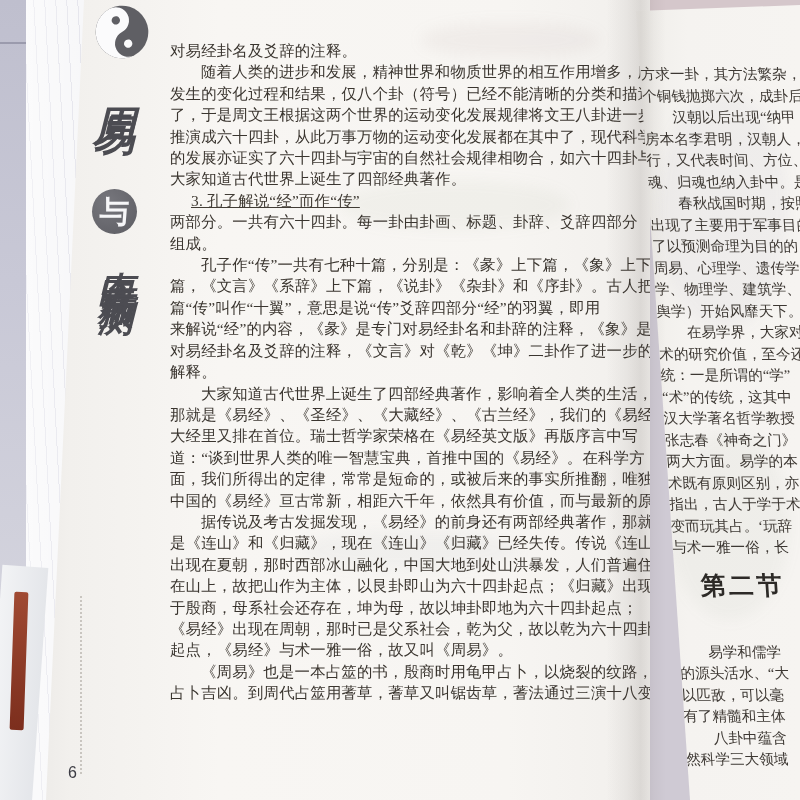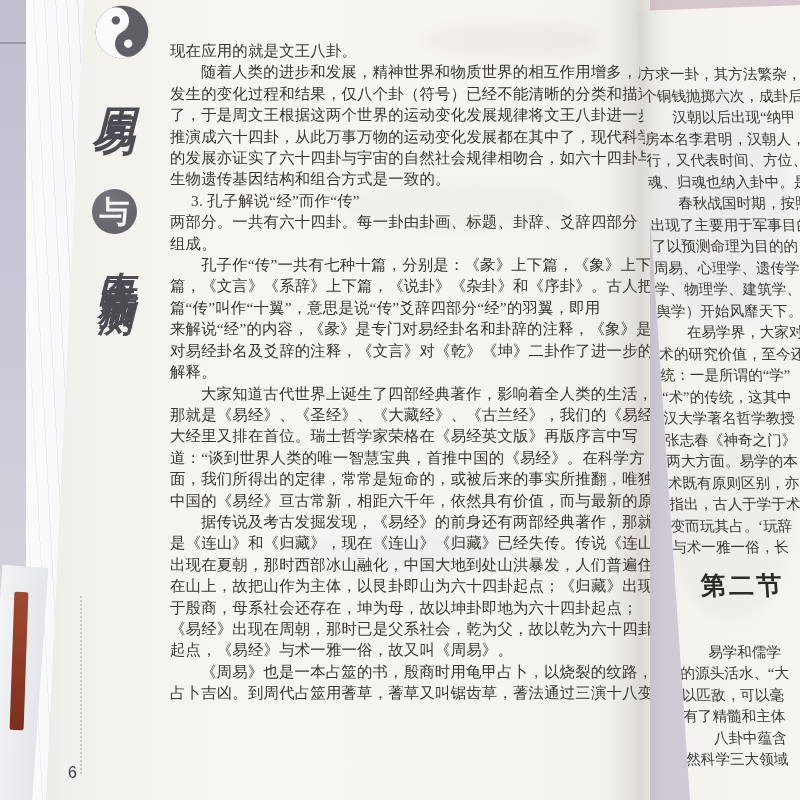--- a/index.html
+++ b/index.html
@@ -40,21 +40,21 @@
     background:radial-gradient(circle at 35% 30%,#77777d,#5c5c62);color:#f6f6f8;
     font:bold 30px/45px "Liberation Serif",serif;text-align:center;}
   .spine-lower{position:absolute;left:96px;top:243px;writing-mode:vertical-rl;
     font:italic bold 35px/1.05 "Liberation Serif",serif;color:#4c4c52;letter-spacing:6px;}
 
   
   .tline{white-space:nowrap;}
   .lp-text{position:absolute;left:170px;top:40px;width:472px;
     font-size:15.4px;line-height:21.4px;color:#3a352f;letter-spacing:.2px;}
   .lp-text .indent{padding-left:31px;}
-  .lp-text .heading{padding-left:21px;color:#413c35;}
+  .lp-text .heading{padding-left:21px;color:#413c35;text-decoration:underline;}
   .rp-text{position:absolute;left:42px;top:64px;width:330px;
     font-size:14.6px;line-height:21.5px;color:#3d3833;
     transform:skewX(3.8deg);transform-origin:0 0;}
   .rp-text .indent{padding-left:29px;}
   .rp-heading{font-family:"Liberation Sans",sans-serif;font-weight:bold;font-size:25px;
     line-height:34px;letter-spacing:3px;color:#2d2a27;margin:9px 0 40px 26px;white-space:nowrap;}
   .page-num{position:absolute;left:68px;top:764px;
     font:16px "Liberation Sans",sans-serif;color:#3c3c44;}
   .crease{position:absolute;left:80px;top:596px;height:178px;width:0;
     border-left:2px dotted #bbb7b1;opacity:.75;}
@@ -83,27 +83,27 @@
       <path d="M50 3 a47 47 0 0 0 0 94 a23.5 23.5 0 0 1 0 -47 a23.5 23.5 0 0 0 0 -47 z" fill="#fbfbfc"></path>
       <circle cx="50" cy="26.5" r="7.5" fill="#5f5f64"></circle>
       <circle cx="50" cy="73.5" r="7.5" fill="#fbfbfc"></circle>
     </svg>
 
     <div class="spine-upper">周易</div>
     <div class="spine-conn">与</div>
     <div class="spine-lower">中医疾病预测</div>
 
     <div class="lp-text">
-        <div class="tline">现在应用的就是文王八卦。</div>
+        <div class="tline">对易经卦名及爻辞的注释。</div>
         <div class="tline indent">随着人类的进步和发展，精神世界和物质世界的相互作用增多，所</div>
         <div class="tline">发生的变化过程和结果，仅八个卦（符号）已经不能清晰的分类和描述</div>
         <div class="tline">了，于是周文王根据这两个世界的运动变化发展规律将文王八卦进一步</div>
         <div class="tline">推演成六十四卦，从此万事万物的运动变化发展都在其中了，现代科学</div>
         <div class="tline">的发展亦证实了六十四卦与宇宙的自然社会规律相吻合，如六十四卦与</div>
-        <div class="tline">生物遗传基因结构和组合方式是一致的。</div>
+        <div class="tline">大家知道古代世界上诞生了四部经典著作。</div>
         <div class="tline heading">3. 孔子解说“经”而作“传”</div>
         <div class="tline">两部分。一共有六十四卦。每一卦由卦画、标题、卦辞、爻辞四部分</div>
         <div class="tline">组成。</div>
         <div class="tline indent">孔子作“传”一共有七种十篇，分别是：《彖》上下篇，《象》上下</div>
         <div class="tline">篇，《文言》《系辞》上下篇，《说卦》《杂卦》和《序卦》。古人把这十</div>
         <div class="tline">篇“传”叫作“十翼”，意思是说“传”爻辞四部分“经”的羽翼，即用</div>
         <div class="tline">来解说“经”的内容，《彖》是专门对易经卦名和卦辞的注释，《象》是</div>
         <div class="tline">对易经卦名及爻辞的注释，《文言》对《乾》《坤》二卦作了进一步的</div>
         <div class="tline">解释。</div>
         <div class="tline indent">大家知道古代世界上诞生了四部经典著作，影响着全人类的生活，</div>

